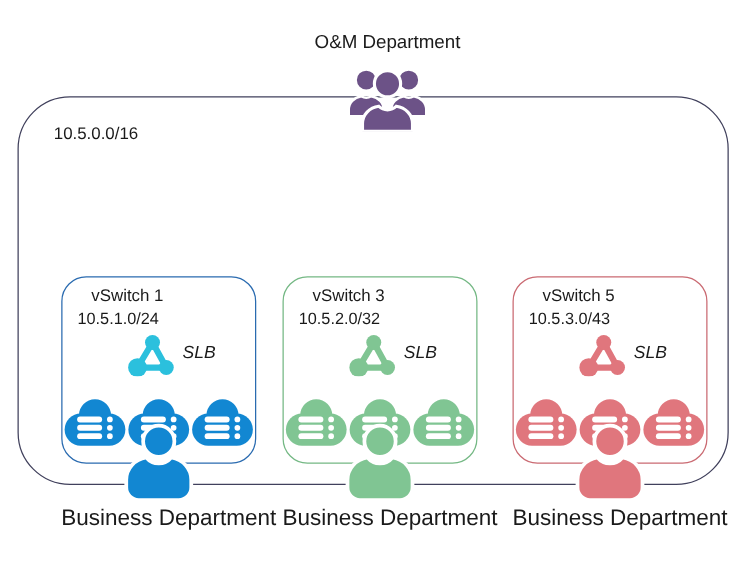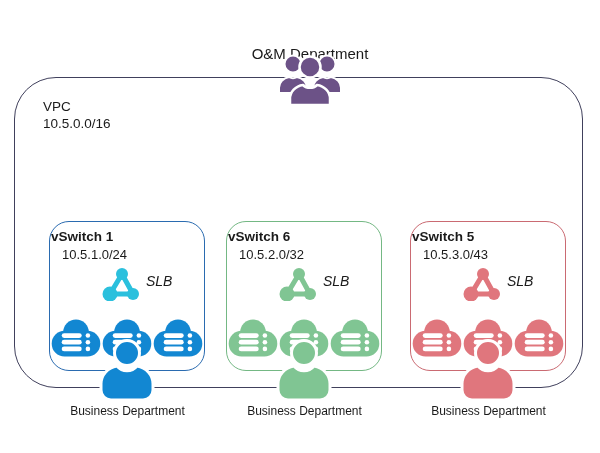--- a/index.html
+++ b/index.html
@@ -7,55 +7,55 @@
   body {
     position:relative;
     background:#ffffff;
     font-family:"Liberation Sans", sans-serif;
     color:#1a1a1a;
     overflow:hidden;
   }
   .abs { position:absolute; }
 
   
-  .om-label { left:160px; top:25px; width:300px; text-align:center; font-size:15px;margin-top:20px; }
+  .om-label { left:160px; top:25px; width:300px; text-align:center; font-size:15px; }
   .team-icon { left:278px; top:53px; width:64px; height:52px; z-index:3; }
 
   
   .vpc-box {
     left:14px; top:77px; width:569px; height:311px;
     border:1px solid #40405c; border-radius:42px;
     z-index:0; background:transparent;
   }
   .vpc-label { left:43px; top:98px; font-size:13.5px; line-height:17px; z-index:1; }
 
   
   .group { position:absolute; top:220px; width:157px; height:233px; }
   .g0 { left:49px; }
   .g1 { left:226px; }
   .g2 { left:410px; }
 
   .vbox {
     position:absolute; left:0; top:1px; width:156px; height:150px;
     border:1px solid #888; border-radius:20px; z-index:1;
   }
-  .vs-name { position:absolute; left:2px; top:9px;  font-size:13.5px; font-weight:bold; z-index:2; white-space:nowrap; }
+  .vs-name { position:absolute; left:24px; top:9px;  font-size:13.5px; font-weight:normal; z-index:2; white-space:nowrap; }
   .vs-cidr { position:absolute; left:13px; top:27px; font-size:13px; z-index:2; white-space:nowrap;text-align:center; }
 
   .slb-icon  { position:absolute; left:53px; top:47px; width:40px; height:34px; z-index:2; }
   .slb-label { position:absolute; left:97px; top:53px; font-size:14px; z-index:2;font-style:italic; }
 
   .clouds { position:absolute; left:2px; top:97px; width:152px; display:flex; gap:1px; z-index:2; }
   .cloud  { width:50px; height:40px; flex:0 0 auto; }
 
   .person { position:absolute; left:47px; top:118px; width:62px; height:62px; z-index:4; }
 
   .dept {
     position:absolute; left:0; top:184px; width:157px;
-    text-align:center; font-size:12px; white-space:nowrap; z-index:2;
+    text-align:right; font-size:18px; white-space:nowrap; z-index:2;
   }
 </style>
 </head>
 <body>
 
 <div class="abs om-label">O&amp;M Department</div>
 
 <svg class="abs team-icon" viewBox="0 0 64 52">
   <g fill="#6c5287">
     <g stroke="#ffffff" stroke-width="2">
@@ -66,21 +66,20 @@
     </g>
     <g stroke="#ffffff" stroke-width="2.5">
       <path d="M12,52 v-6 a15,14 0 0 1 13,-14 a10,10 0 0 0 14,0 a15,14 0 0 1 13,14 v6 z"></path>
       <circle cx="32" cy="14" r="10.5"></circle>
     </g>
   </g>
 </svg>
 
 <div class="abs vpc-box" style="border-color: rgb(64, 64, 92);"></div>
 <div class="abs vpc-label">
-  <div>VPC</div>
   <div>10.5.0.0/16</div>
 </div>
 
 <div class="group g0">
   <div class="vbox" style="border-color: rgb(42, 107, 176);"></div>
   <div class="vs-name">vSwitch 1</div>
   <div class="vs-cidr">10.5.1.0/24</div>
   <svg class="slb-icon" viewBox="0 0 40 34">
     <g fill="#2bc0dd">
       <path d="M20,7 L8,27 L31,27 Z" fill="none" stroke-width="5" stroke-linejoin="round" stroke="#2bc0dd"></path>
@@ -138,21 +137,21 @@
     <g stroke="#ffffff" stroke-width="3" fill="#1287d2">
       <path d="M5,52 v-6 a19,18 0 0 1 16,-18 a13,13 0 0 0 20,0 a19,18 0 0 1 16,18 v6 a10,10 0 0 1 -10,10 h-32 a10,10 0 0 1 -10,-10 z"></path>
       <circle cx="31" cy="15" r="12.5"></circle>
     </g>
   </svg>
   <div class="dept">Business Department</div>
 </div>
 
 <div class="group g1">
   <div class="vbox" style="border-color: rgb(116, 184, 132);"></div>
-  <div class="vs-name">vSwitch 6</div>
+  <div class="vs-name">vSwitch 3</div>
   <div class="vs-cidr">10.5.2.0/32</div>
   <svg class="slb-icon" viewBox="0 0 40 34">
     <g fill="#80c593">
       <path d="M20,7 L8,27 L31,27 Z" fill="none" stroke-width="5" stroke-linejoin="round" stroke="#80c593"></path>
       <circle cx="20" cy="7" r="6"></circle>
         <circle cx="8" cy="27" r="7.5"></circle>
         <circle cx="31" cy="27" r="6"></circle>
     </g>
   </svg>
   <span class="slb-label">SLB</span>

